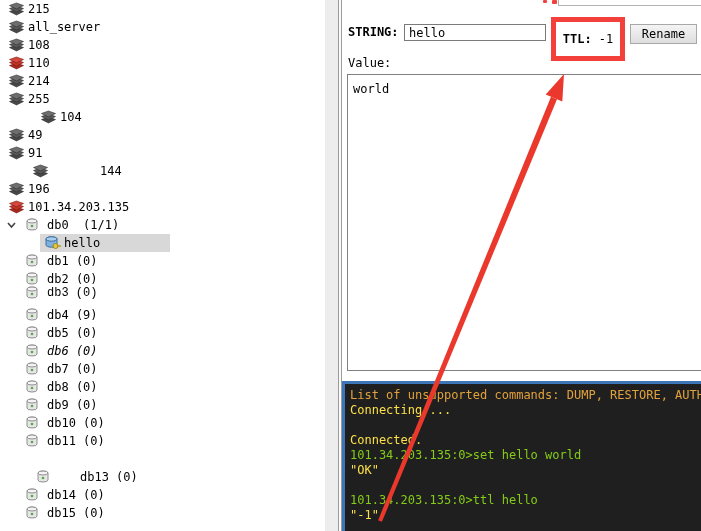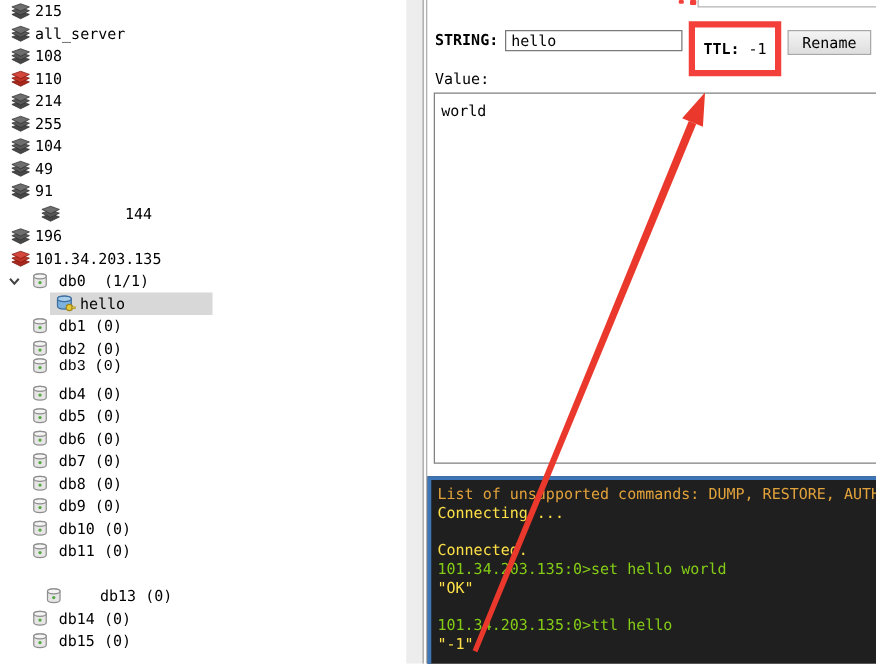--- a/index.html
+++ b/index.html
@@ -128,21 +128,21 @@
  <g stroke="#2f2f2f" stroke-width="0.6">
   <polygon points="8,7 15,9.5 8,13 1,9.5" fill="#474747"></polygon>
   <polygon points="8,4 15,6.5 8,10 1,6.5" fill="#585858"></polygon>
   <polygon points="8,1 15,3.5 8,7 1,3.5" fill="#6e6e6e"></polygon>
  </g>
         </svg>
       </span>
       <span style="width:3px"></span>
       <span class="lbl">255</span>
     </div>
-    <div class="trow" style="top: 108px;">
+    <div class="trow" style="top: 108px; padding-left: 32px;">
       <span style="width:8px"></span>
       <span class="icon">
         <svg width="17" height="14" viewBox="0 0 16 14">
  <g stroke="#2f2f2f" stroke-width="0.6">
   <polygon points="8,7 15,9.5 8,13 1,9.5" fill="#474747"></polygon>
   <polygon points="8,4 15,6.5 8,10 1,6.5" fill="#585858"></polygon>
   <polygon points="8,1 15,3.5 8,7 1,3.5" fill="#6e6e6e"></polygon>
  </g>
         </svg>
       </span>
@@ -289,35 +289,35 @@
     <div class="trow" style="top: 306px;">
       <span style="width:25px"></span>
       <span class="icon">
         <svg width="14" height="14" viewBox="0 0 14 14">
  <path d="M2,3 a5,2 0 0 1 10,0 v7 a5,2 0 0 1 -10,0 z" fill="#e6e6e6" stroke="#8f8f8f"></path>
  <ellipse cx="7" cy="3" rx="5" ry="2" fill="#f4f4f4" stroke="#8f8f8f"></ellipse>
  <circle cx="7" cy="8" r="1.3" fill="#53a93f"></circle>
         </svg>
       </span>
       <span style="width:5px"></span>
-      <span class="lbl">db4 (0)</span>
+      <span class="lbl">db4 (9)</span>
     </div>
     <div class="trow" style="top: 324px;">
       <span style="width:25px"></span>
       <span class="icon">
         <svg width="14" height="14" viewBox="0 0 14 14">
  <path d="M2,3 a5,2 0 0 1 10,0 v7 a5,2 0 0 1 -10,0 z" fill="#e6e6e6" stroke="#8f8f8f"></path>
  <ellipse cx="7" cy="3" rx="5" ry="2" fill="#f4f4f4" stroke="#8f8f8f"></ellipse>
  <circle cx="7" cy="8" r="1.3" fill="#53a93f"></circle>
         </svg>
       </span>
       <span style="width:5px"></span>
       <span class="lbl">db5 (0)</span>
     </div>
-    <div class="trow" style="top: 342px;">
+    <div class="trow" style="top: 342px; font-style: italic;">
       <span style="width:25px"></span>
       <span class="icon">
         <svg width="14" height="14" viewBox="0 0 14 14">
  <path d="M2,3 a5,2 0 0 1 10,0 v7 a5,2 0 0 1 -10,0 z" fill="#e6e6e6" stroke="#8f8f8f"></path>
  <ellipse cx="7" cy="3" rx="5" ry="2" fill="#f4f4f4" stroke="#8f8f8f"></ellipse>
  <circle cx="7" cy="8" r="1.3" fill="#53a93f"></circle>
         </svg>
       </span>
       <span style="width:5px"></span>
       <span class="lbl">db6 (0)</span>

